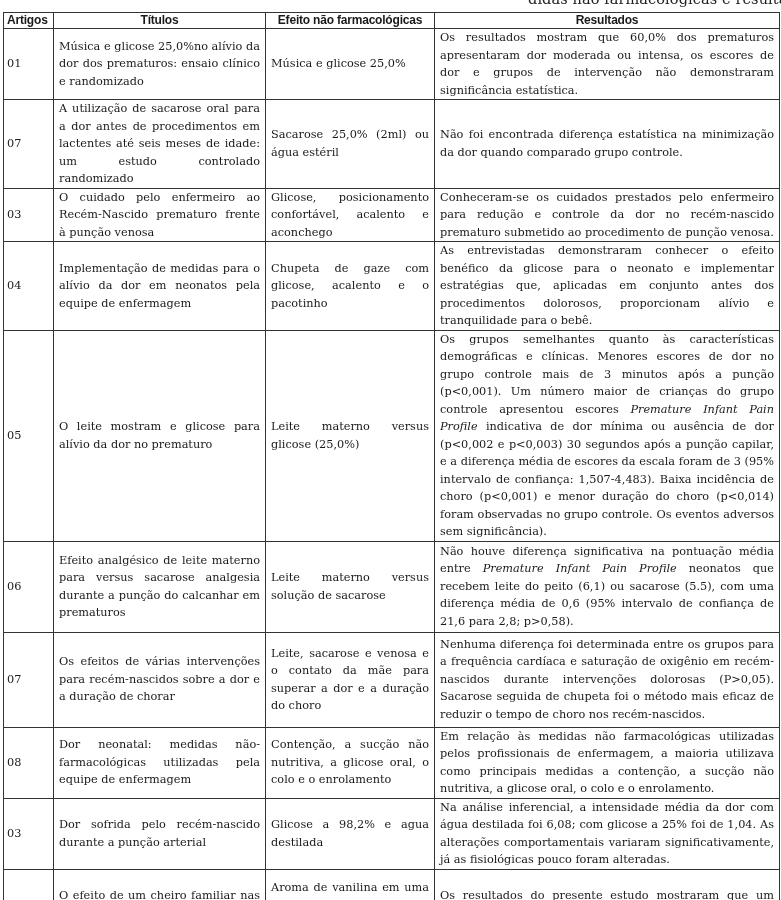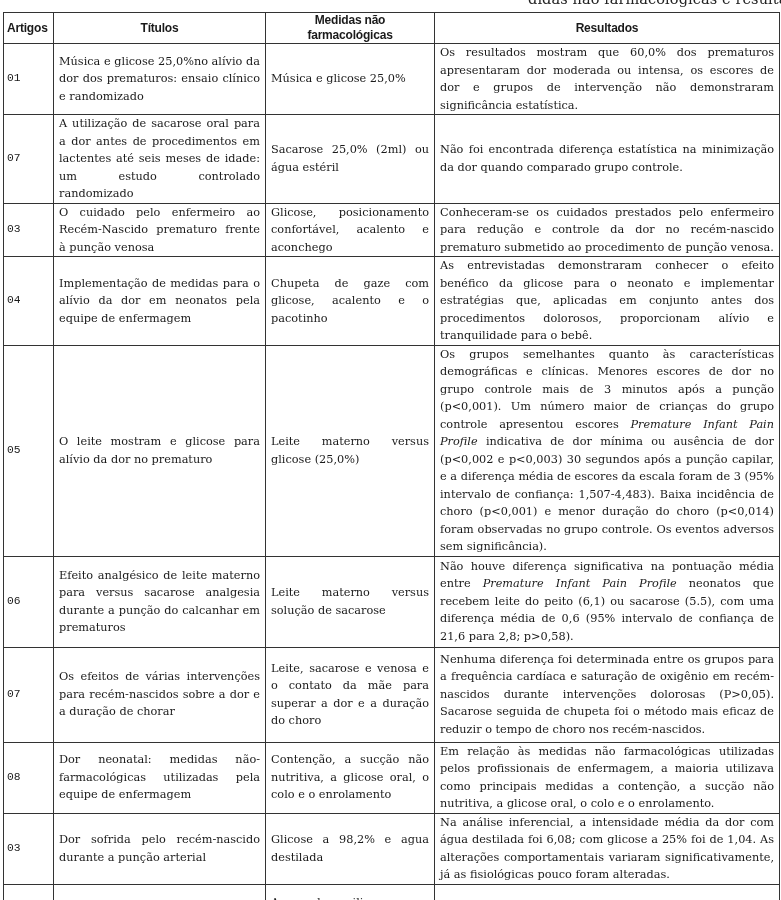--- a/index.html
+++ b/index.html
@@ -29,21 +29,21 @@
   th {
     font-family: "Liberation Sans", "DejaVu Sans", sans-serif;
     font-weight: bold;
     font-size: 12px;
     height: 15px;
     line-height: 15px;
     text-align: center;
     letter-spacing: -0.2px;
   }
   th.col-artigos { text-align: left; padding-left: 3px; }
-  td.num { text-align: left; padding-left: 3px; font-family: Liberation Mono, monospace; }
+  td.num { text-align: left; padding-left: 3px; }
   td.just { text-align: justify; text-align-last: left; }
   .col-1 { width: 50px; }
   .col-2 { width: 212px; }
   .col-3 { width: 169px; }
   .col-4 { width: 345px; }
   tr.r1 td { height: 66px; }
   tr.r2 td { height: 72px; }
   tr.r3 td { height: 51px; }
   tr.r4 td { height: 80px; }
   tr.r5 td { height: 184px; }
@@ -63,21 +63,21 @@
   <colgroup>
     <col class="col-1">
       <col class="col-2">
       <col class="col-3">
       <col class="col-4">
   </colgroup>
   <thead>
     <tr>
       <th class="col-artigos">Artigos</th>
       <th>Títulos</th>
-      <th>Medidas não farmacológicas</th>
+      <th>Efeito não farmacológicas</th>
       <th>Resultados</th>
     </tr>
   </thead>
   <tbody>
     <tr class="r1">
       <td class="num">01</td>
       <td class="just">Música e glicose 25,0%no alívio da dor dos prematuros: ensaio clínico e randomizado</td>
       <td class="just">Música e glicose 25,0%</td>
       <td class="just">Os resultados mostram que 60,0% dos prematuros apresentaram dor moderada ou intensa, os escores de dor e grupos de intervenção não demonstraram significância estatística.</td>
     </tr>

